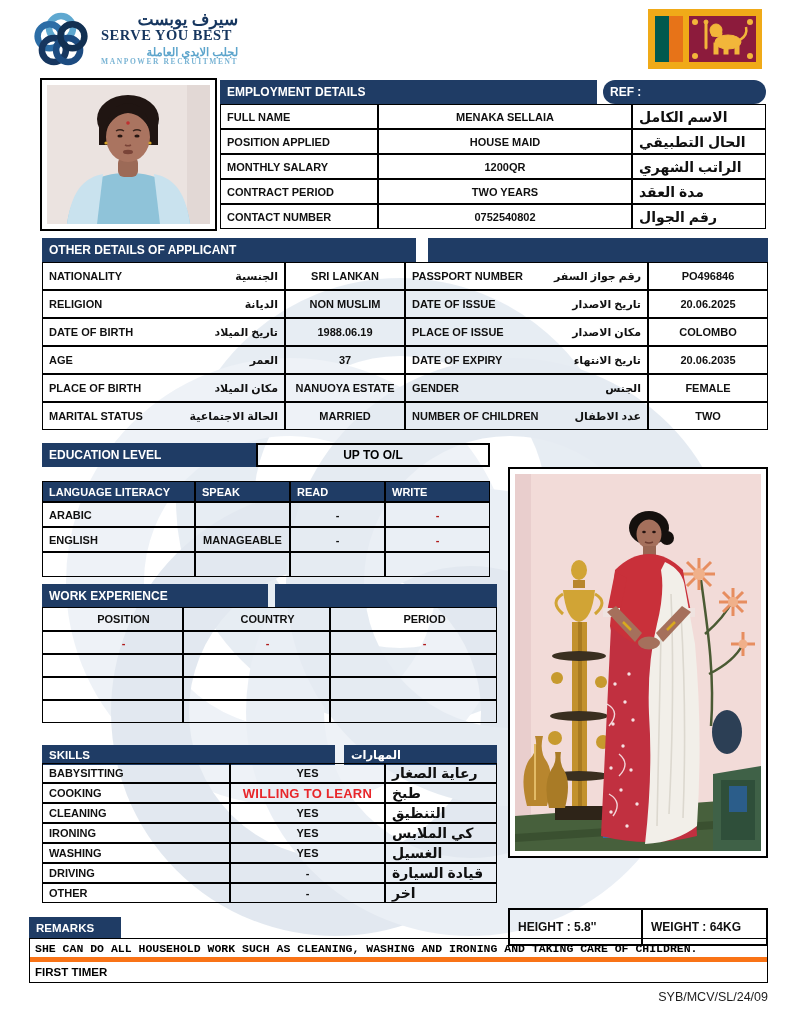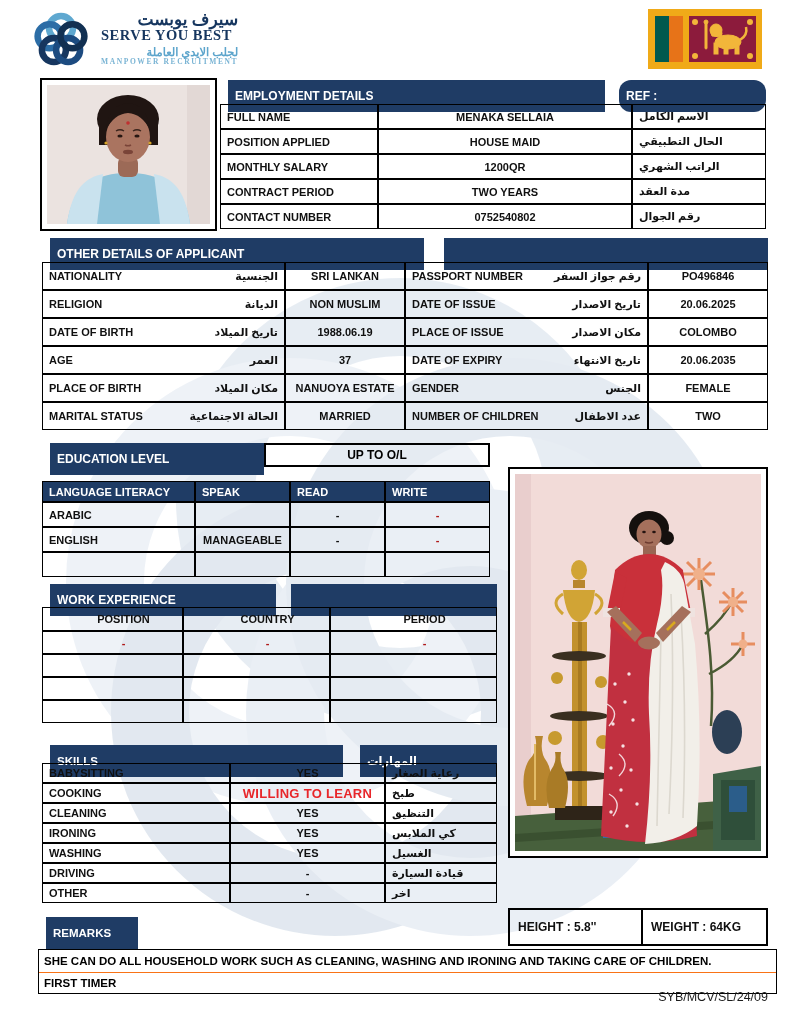--- a/index.html
+++ b/index.html
@@ -13,25 +13,25 @@
   .brand { position:absolute; left:30px; top:6px; display:flex; align-items:center; gap:9px; z-index:2;font-family:Liberation Serif, serif; }
   .brand-text { display:flex; flex-direction:column; line-height:1.05; }
   .brand-ar   { font-size:17px; font-weight:700; color:#16365f; }
   .brand-en   { font-size:14.5px; font-weight:700; color:#16365f; letter-spacing:.5px; }
   .brand-tag-ar { font-size:11.5px; font-weight:700; color:#5da5cc; margin-top:2px; }
   .brand-tag-en { font-size:7.5px; font-weight:700; color:#7ab4d4; letter-spacing:1.6px; }
 
   .flag { position:absolute; left:648px; top:9px; z-index:2; }
 
   
-  .navy { background:#1f3c65; color:#fff; font-weight:700; display:flex; align-items:center; padding:16px 7px;margin-left:8px; }
+  .navy { background:#1f3c65; color:#fff; font-weight:700; display:flex; align-items:center; padding:10px 7px; }
   .tbl { position:absolute; z-index:2; }
   .cell { border:1px solid #000; display:flex; align-items:center; font-size:11px; font-weight:700; color:#101010; padding:0 6px; background:transparent; }
   .cell.center { justify-content:center; padding:0 2px; }
-  .cell.ar { justify-content:flex-end; font-size:11px; }
+  .cell.ar { justify-content:flex-end; font-size:14px; }
   .pair { justify-content:space-between; }
   .dred { color:#b01818; }
 
   
   .emp { left:220px; top:80px; width:546px; }
   .emp-head { display:flex; height:24px; }
   .emp-head .seg1 { width:377px; font-size:12px; }
   .emp-head .gap  { width:6px; }
   .emp-head .seg2 { flex:1; font-size:12px;border-radius:12px; }
   .emp-row { display:grid; grid-template-columns:158px 254px 134px; height:25px; }
@@ -79,24 +79,24 @@
   .photo-small { position:absolute; left:40px; top:78px; width:177px; height:153px; border:2px solid #000; background:#fff; padding:5px; z-index:2; }
   .photo-large { position:absolute; left:508px; top:467px; width:260px; height:391px; border:2px solid #000; background:#fff; padding:5px; z-index:2; }
   .photo-small svg, .photo-large svg { width:100%; height:100%; display:block; }
 
   
   .hw { position:absolute; left:508px; top:908px; width:260px; height:38px; display:grid; grid-template-columns:135px 125px; z-index:2; }
   .hw .cell { font-size:12px; border:2px solid #000; padding-left:8px; }
   .hw .cell + .cell { border-left:none; }
 
   
-  .rem { left:38px; top:917px; width:739px; }
+  .rem { left:29px; top:917px; width:739px; }
   .rem-tab { width:92px; height:21px; font-size:11.5px; }
   .rem-box { border:1px solid #000; }
-  .rem-line1 { height:23px; display:flex; align-items:center; padding:0 5px; font-size:11.5px; font-weight:700; border-bottom:1px solid #f97316; }
+  .rem-line1 { height:23px; display:flex; align-items:center; padding:0 5px; font-size:11.5px; font-weight:700; border-bottom:5px solid #f97316;font-family:Liberation Mono, monospace; }
   .rem-line2 { height:20px; display:flex; align-items:center; padding:0 5px; font-size:11.5px; font-weight:700; }
 
   .footer { position:absolute; right:28px; top:990px; font-size:12.5px; color:#1c1c1c; z-index:2; }
 </style>
 </head>
 <body>
 
 <div class="page">
 
   <svg class="watermark" viewBox="0 0 690 690">

